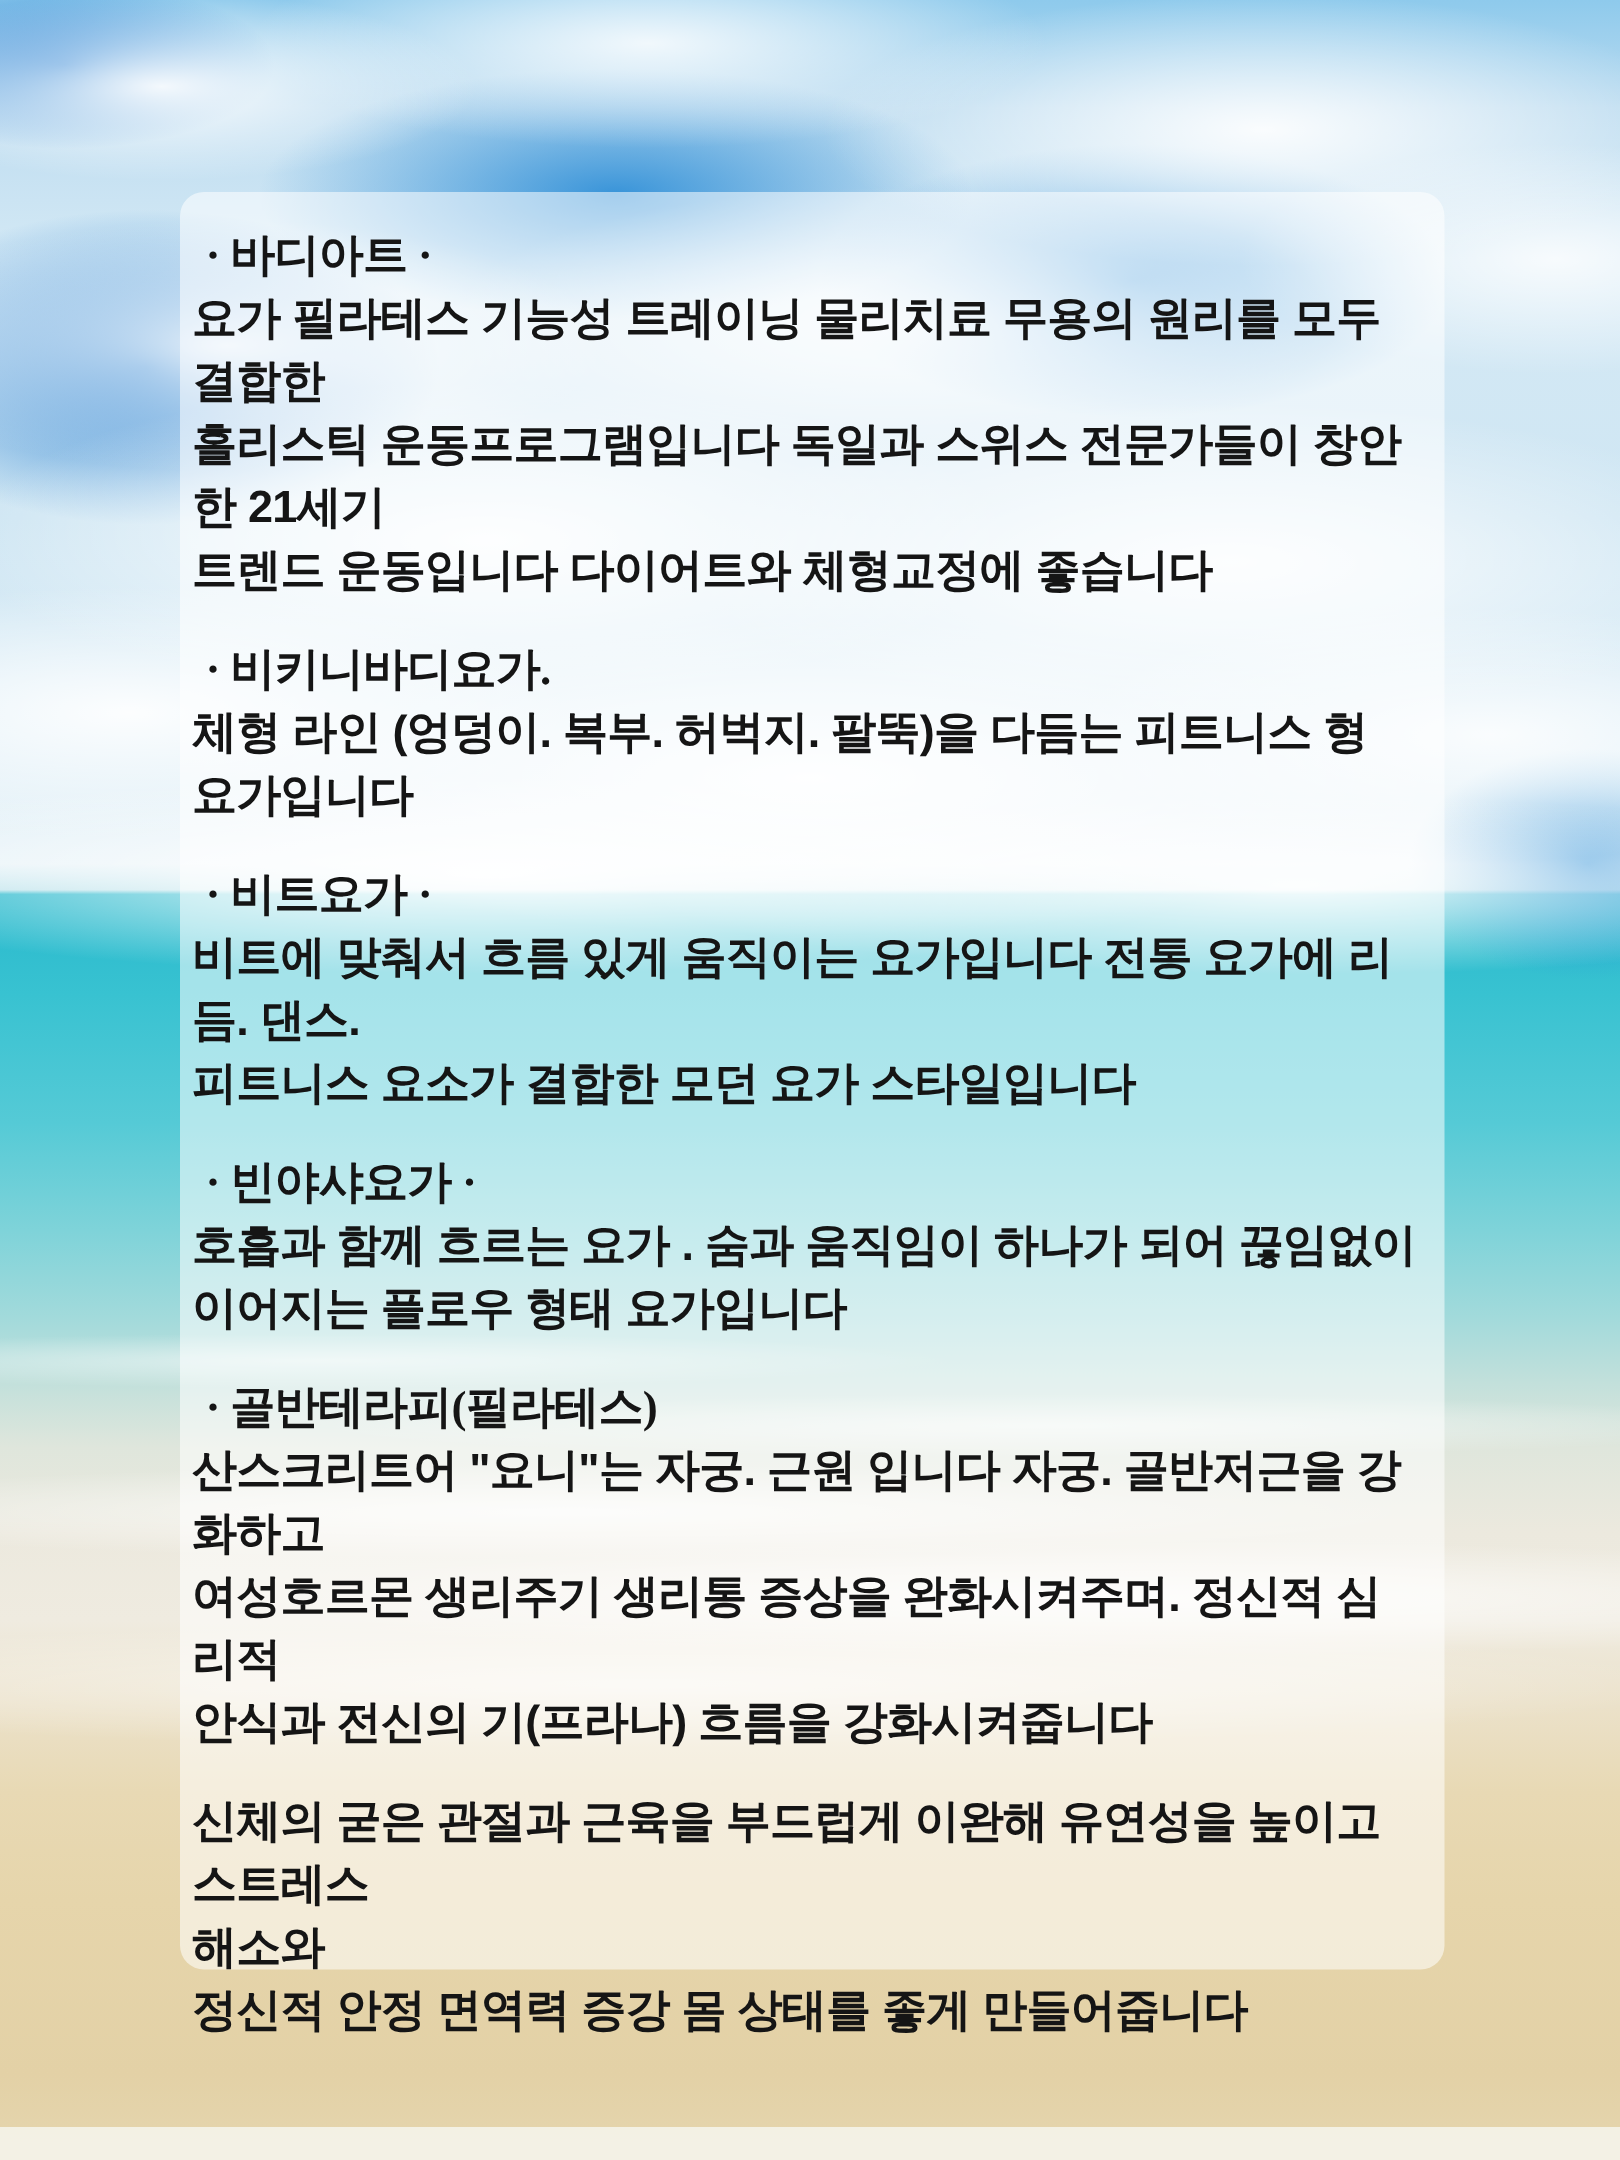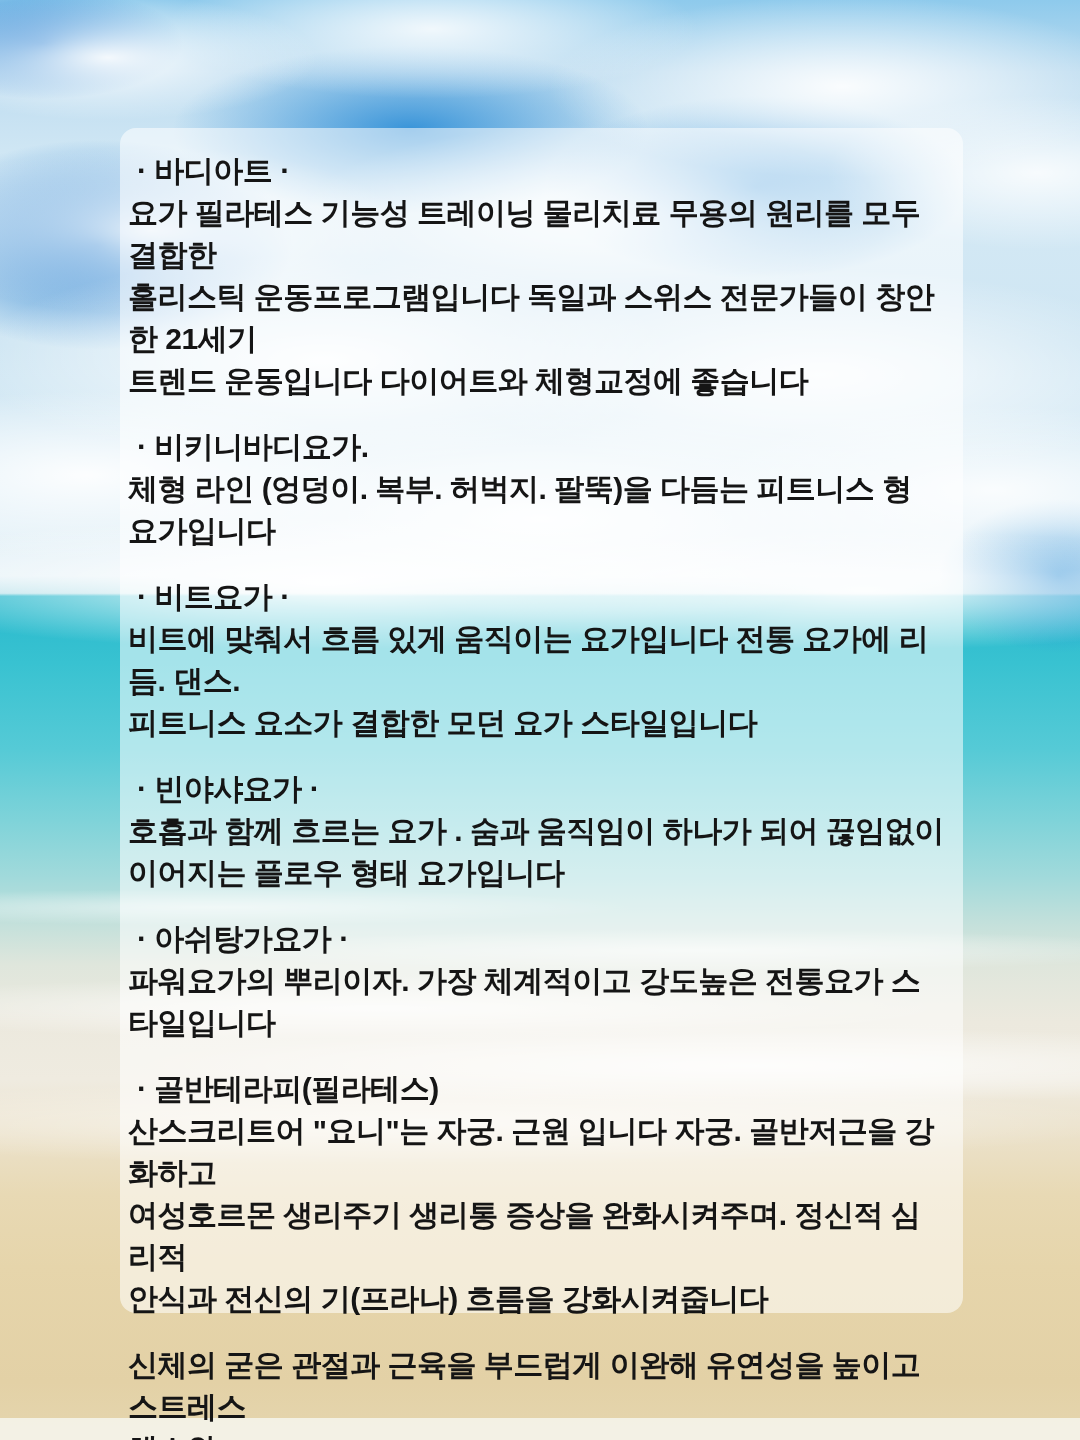--- a/index.html
+++ b/index.html
@@ -79,21 +79,21 @@
   .yoga-section { margin: 0; }
   .yoga-section + .yoga-section { margin-top: 24px; }
   .heading, .body-text {
     margin: 0;
     color: #151515;
     font-size: 30px;
     font-weight: 700;
     line-height: 42px;
     letter-spacing: -0.5px;
   }
-  .heading { padding-left: 9px; }
+  .heading { padding-left: 9px; font-family: Liberation Serif, serif; }
   .body-text { white-space: pre-line; }
 </style>
 </head>
 <body>
 
 <div class="page">
   <div class="scene"></div>
   <div class="bottom-strip"></div>
 
   <div class="panel">
@@ -116,24 +116,20 @@
       <p class="body-text">비트에 맞춰서 흐름 있게 움직이는 요가입니다 전통 요가에 리듬. 댄스.
 피트니스 요소가 결합한 모던 요가 스타일입니다</p>
     </section>
 
     <section class="yoga-section">
       <h2 class="heading">· 빈야샤요가 ·</h2>
       <p class="body-text">호흡과 함께 흐르는 요가 . 숨과 움직임이 하나가 되어 끊임없이
 이어지는 플로우 형태 요가입니다</p>
     </section>
 
-    <section class="yoga-section">
-      <h2 class="heading">· 아쉬탕가요가 ·</h2>
-      <p class="body-text">파워요가의 뿌리이자. 가장 체계적이고 강도높은 전통요가 스타일입니다</p>
-    </section>
 
     <section class="yoga-section">
       <h2 class="heading">· 골반테라피(필라테스)</h2>
       <p class="body-text">산스크리트어 "요니"는 자궁. 근원 입니다 자궁. 골반저근을 강화하고
 여성호르몬 생리주기 생리통 증상을 완화시켜주며. 정신적 심리적
 안식과 전신의 기(프라나) 흐름을 강화시켜줍니다</p>
     </section>
 
     <section class="yoga-section">
       <p class="body-text">신체의 굳은 관절과 근육을 부드럽게 이완해 유연성을 높이고 스트레스

